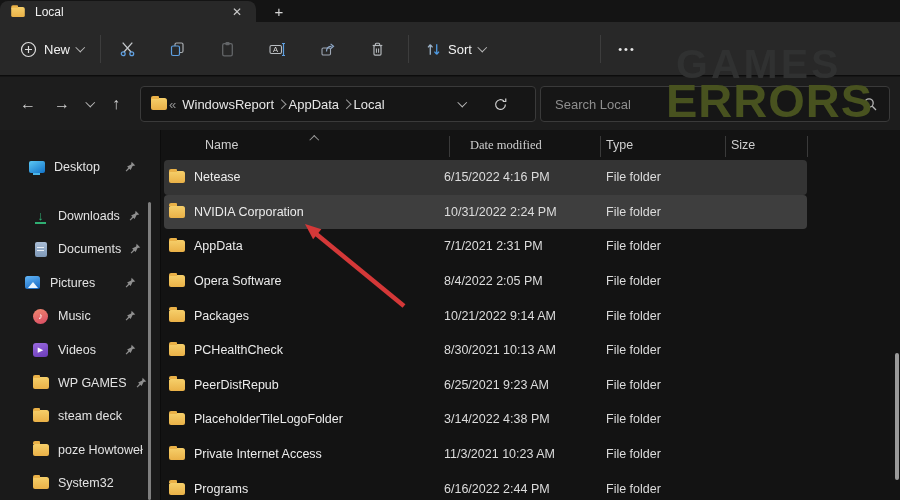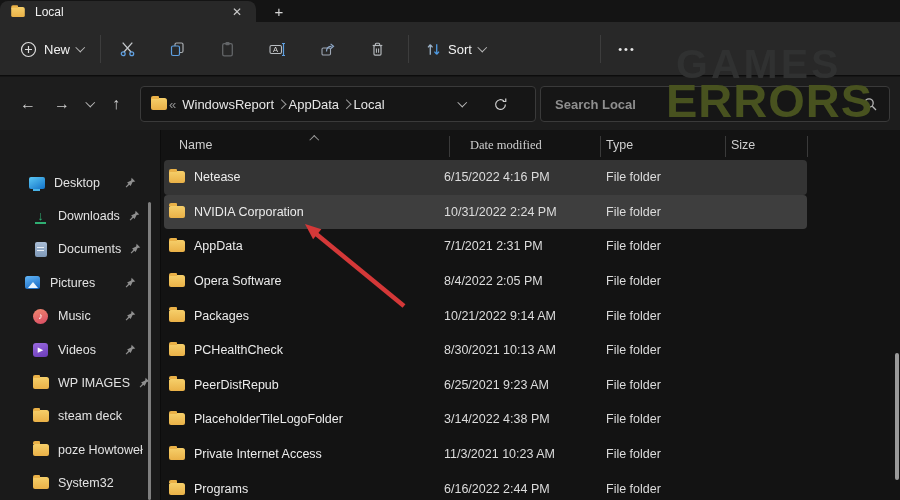--- a/index.html
+++ b/index.html
@@ -38,21 +38,21 @@
   .addrbox{position:absolute;left:140px;top:9px;width:396px;height:36px;background:#161616;
            border:1px solid #3a3a3a;border-radius:4px;box-sizing:border-box;display:flex;align-items:center;padding:0 10px;}
   .crumb{font-size:13px;color:#e6e6e6;margin:0 4px;white-space:nowrap;}
   .guillemet{color:#8f8f8f;font-size:13px;margin:0 2px;}
   .addr-chev{position:absolute;left:318px;top:15px;}
   .refresh{position:absolute;left:352px;top:10px;}
   .searchbox{position:absolute;left:540px;top:9px;width:350px;height:36px;background:#161616;
              border:1px solid #3a3a3a;border-radius:4px;box-sizing:border-box;}
   .searchbox input{position:absolute;left:0;top:0;width:100%;height:100%;background:transparent;border:none;
                    outline:none;color:#15803d;font-size:13px;padding:0 40px 0 14px;box-sizing:border-box;
-                   font-family:"Liberation Sans",sans-serif;font-weight:bold;}
+                   font-family:"Liberation Sans",sans-serif;}
   .searchbox input::placeholder{color:#8f8f8f;}
   .mag{position:absolute;right:11px;top:10px;z-index:6;}
 
   
   .wm{position:absolute;font-weight:bold;z-index:30;pointer-events:none;line-height:1;}
   .wm-top{left:676px;top:44px;font-size:41px;letter-spacing:3px;color:var(--wm-gray);}
   .wm-bottom{left:666px;top:77px;font-size:47px;letter-spacing:1px;color:var(--wm-olive);}
 
   
   .sidebar{position:absolute;left:0;top:130px;width:160px;height:370px;background:#1a1a1a;}
@@ -223,21 +223,21 @@
           <path d="M9.3 9.3 L13 13" stroke="#b5b5b5" stroke-width="1.3"></path>
         </svg>
       </span>
     </div>
   </div>
 
   <div class="wm wm-bottom">ERRORS</div>
   <div class="wm wm-top">GAMES</div>
 
   <div class="sidebar" id="sidebar-items">
-      <div class="side-item" style="top: 36px; padding-left: 28px;">
+      <div class="side-item" style="top: 20px; padding-left: 28px;">
         <span class="sicon ic-desktop"></span>
         <span class="slabel">Desktop</span>
         <span class="pin"><svg width="11" height="11" viewBox="0 0 12 12">
             <path d="M7.2 0.8 L11.2 4.8 L8.3 5.4 L6.1 9.8 L4.7 8.4 L1.6 11.4 L0.7 10.5 L3.7 7.4 L2.3 6 L6.7 3.8 Z" fill="#8f8f8f"></path>
           </svg></span>
       </div>
       <div class="side-item" style="top: 69.4px;">
         <span class="sicon ic-downloads"></span>
         <span class="slabel">Downloads</span>
         <span class="pin"><svg width="11" height="11" viewBox="0 0 12 12">
@@ -269,21 +269,21 @@
         <span class="sicon ic-videos"></span>
         <span class="slabel">Videos</span>
         <span class="pin"><svg width="11" height="11" viewBox="0 0 12 12">
             <path d="M7.2 0.8 L11.2 4.8 L8.3 5.4 L6.1 9.8 L4.7 8.4 L1.6 11.4 L0.7 10.5 L3.7 7.4 L2.3 6 L6.7 3.8 Z" fill="#8f8f8f"></path>
           </svg></span>
       </div>
       <div class="side-item" style="top: 236.4px;">
         <span class="sicon ">
           <span class="folder-ic"></span>
         </span>
-        <span class="slabel">WP IMAGES</span>
+        <span class="slabel">WP GAMES</span>
         <span class="pin"><svg width="11" height="11" viewBox="0 0 12 12">
             <path d="M7.2 0.8 L11.2 4.8 L8.3 5.4 L6.1 9.8 L4.7 8.4 L1.6 11.4 L0.7 10.5 L3.7 7.4 L2.3 6 L6.7 3.8 Z" fill="#8f8f8f"></path>
           </svg></span>
       </div>
       <div class="side-item" style="top: 269.8px;">
         <span class="sicon ">
           <span class="folder-ic"></span>
         </span>
         <span class="slabel">steam deck</span>
       </div>
@@ -296,21 +296,21 @@
       <div class="side-item" style="top: 336.6px;">
         <span class="sicon ">
           <span class="folder-ic"></span>
         </span>
         <span class="slabel">System32</span>
       </div>
     </div>
   <div class="sb-left"></div>
 
   <div class="main">
-    <div class="hcell" style="left:18px;text-align:center;">Name</div>
+    <div class="hcell" style="left:44px;text-align:center;">Name</div>
     <span class="chev chev-up sort-ind" style="border-color:#9a9a9a;"></span>
     <div class="hcell" style="left:309px;font-family:Liberation Serif, serif;">Date modified</div>
     <div class="hcell" style="left:445px;">Type</div>
     <div class="hcell" style="left:570px;">Size</div>
     <div class="hsep" style="left:288px;"></div>
     <div class="hsep" style="left:439px;"></div>
     <div class="hsep" style="left:564px;"></div>
     <div class="hsep" style="left:646px;"></div>
     <div id="file-rows">
         <div class="frow selected" style="top: 30px;">

